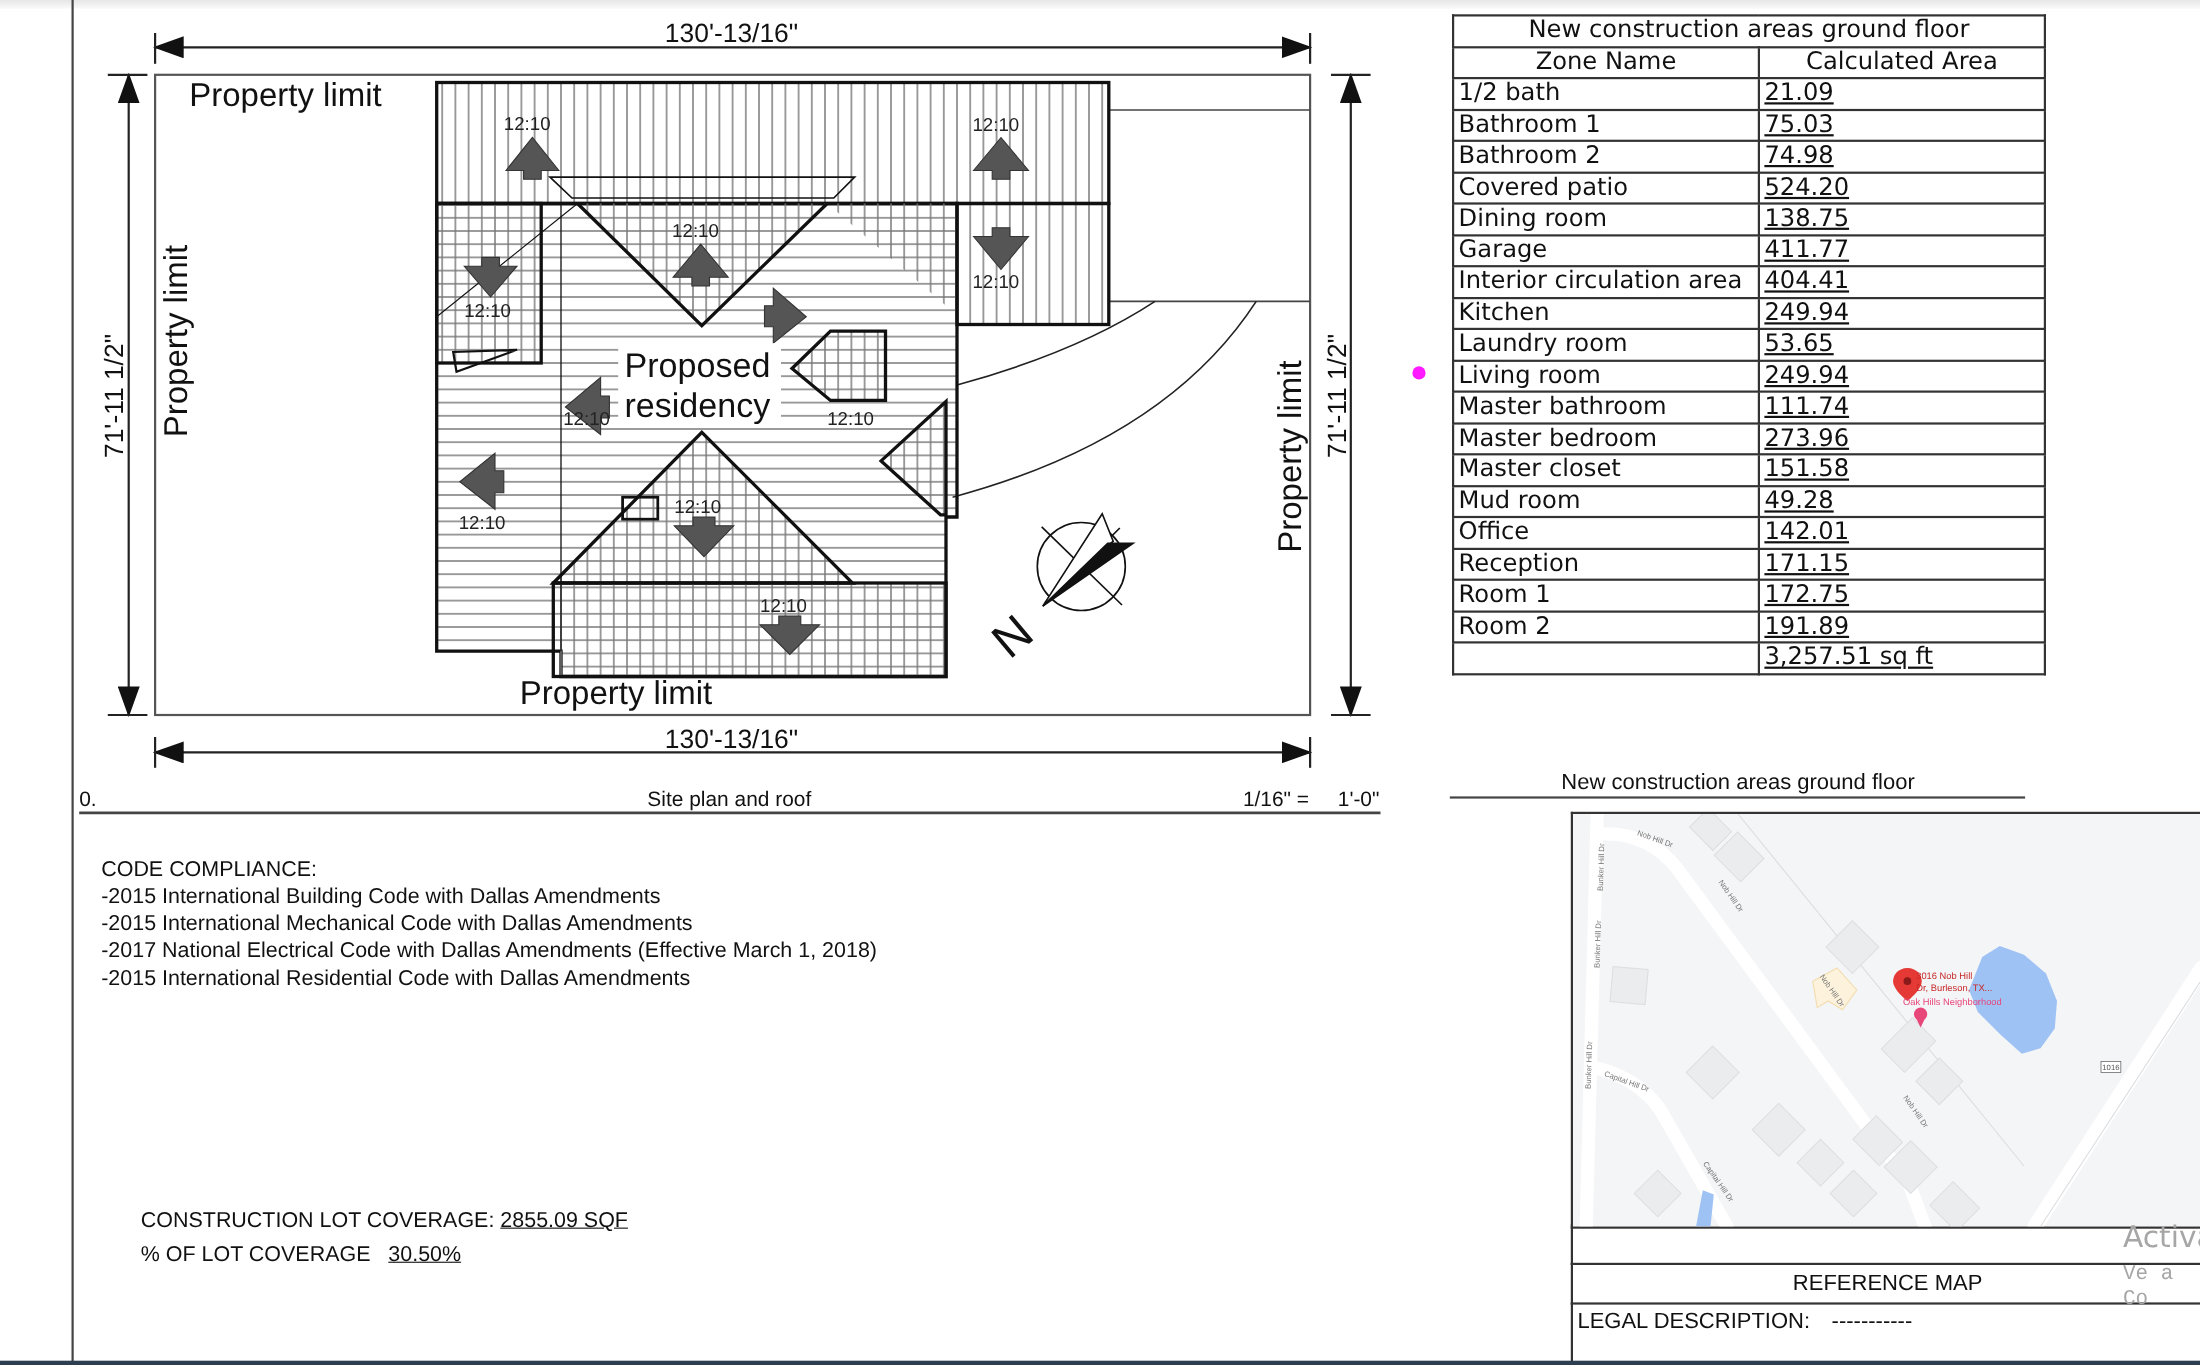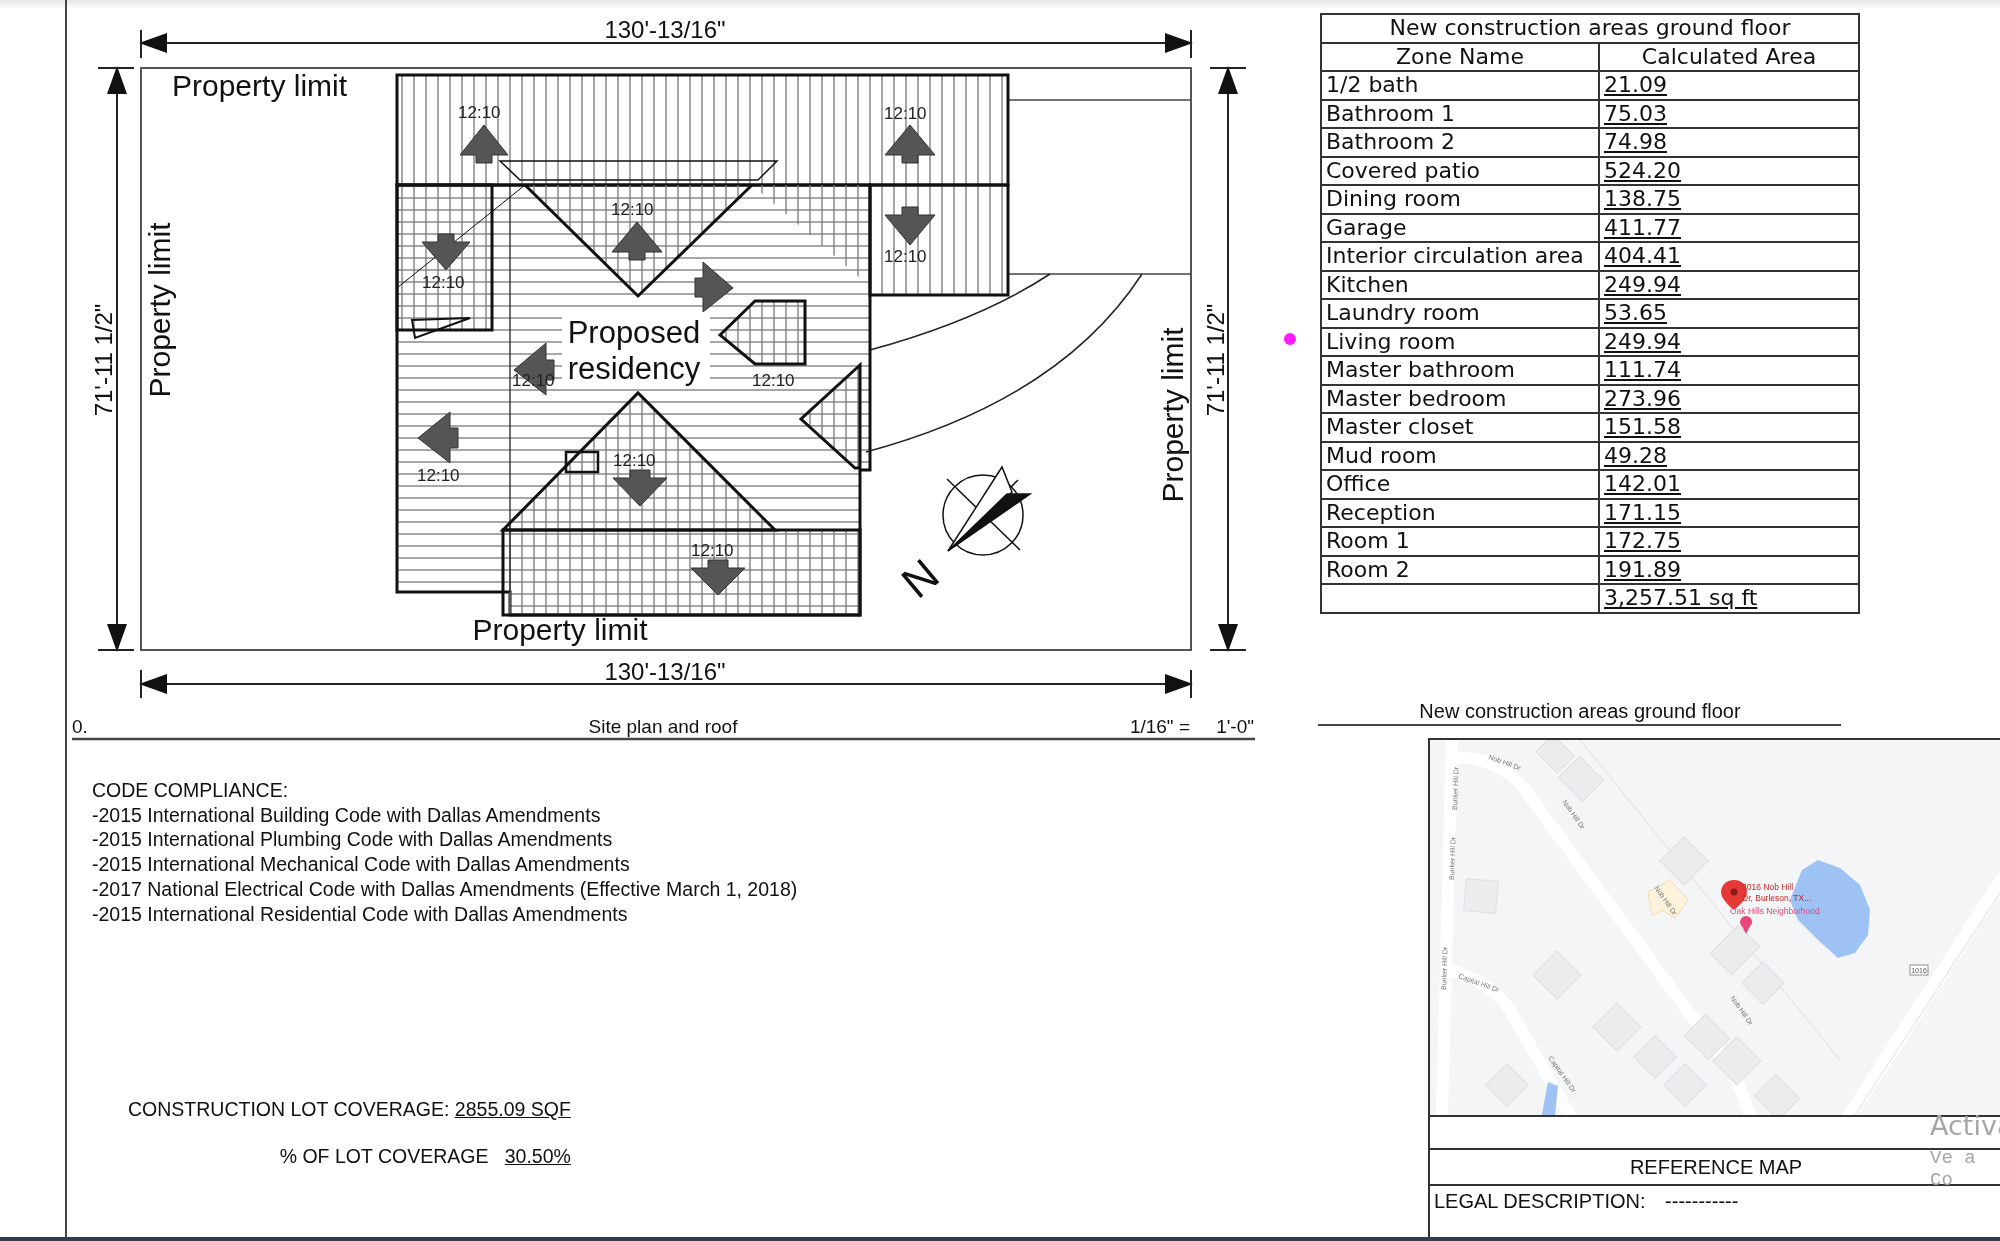--- a/index.html
+++ b/index.html
@@ -8,21 +8,21 @@
   .topbar { left:0; top:0; width:2000px; height:8px; background:linear-gradient(#e6e6e6,#fafafa); }
   .page-border { left:65px; top:0; width:2px; height:1238px; background:#444; }
   .taskbar { left:0; top:1237px; width:2000px; height:4px; background:#2c3e50; }
   svg text { font-family:"Liberation Sans", sans-serif; }
   .area-table { left:1320px; top:13px; border-collapse:collapse; font-family:"DejaVu Sans", sans-serif; font-size:22px; color:#111; }
   .area-table td, .area-table th { border:2px solid #333; padding:0 4px; height:26.5px; line-height:26px; font-weight:normal; white-space:nowrap; }
   .area-table th { text-align:center; }
   .area-table td.name { width:268px; }
   .area-table td.val { width:250px;text-decoration:underline; }
   .code-block { left:92px; top:778px; font-size:19.5px; line-height:24.7px; }
-  .lot-block { left:128px; top:1098px; font-size:19.5px;text-align:right; }
+  .lot-block { left:128px; top:1098px; font-size:19.5px; }
   .lot-row { height:25px; white-space:pre; }
   .u { text-decoration:underline; }
   .map-frame { left:1428px; top:738px; width:572px; height:375px; border:2px solid #333; border-right:none; background:#f4f5f7; overflow:hidden; }
   .ref-row { left:1428px; top:1148px; width:572px; height:34px; border:2px solid #333; border-right:none; border-bottom:2px solid #333; font-size:20px; text-align:center; line-height:34px; }
   .legal-row { left:1428px; top:1184px; width:572px; height:56px; border-left:2px solid #333; font-size:20px; padding-left:4px; line-height:34px; }
   .map-frame-lower { left:1428px; top:1113px; width:572px; height:37px; border-left:2px solid #333; }
   .watermark1 { left:1930px; top:1110px; font-size:27px; color:#a6a6a6; font-family:"DejaVu Sans", sans-serif; }
   .watermark2 { left:1930px; top:1147px; font-size:19px; color:#a6a6a6; font-family:Liberation Mono, monospace; }
   .magenta-dot { left:1284px; top:333px; width:12px; height:12px; border-radius:50%; background:#ff1aff; }
   .caption2 { left:1320px; top:700px; width:520px; text-align:center; font-size:20px; }
@@ -251,29 +251,28 @@
 </table>
 
 <div class="abs magenta-dot"></div>
 
 <div class="abs caption2">New construction areas ground floor</div>
 <div class="abs caption2-line"></div>
 
 <div class="abs code-block">
   <div>CODE COMPLIANCE:</div>
   <div>-2015 International Building Code with Dallas Amendments</div>
-  <div>-2015 International Plumbing Code with Dallas Amendments</div>
   <div>-2015 International Mechanical Code with Dallas Amendments</div>
   <div>-2017 National Electrical Code with Dallas Amendments (Effective March 1, 2018)</div>
   <div>-2015 International Residential Code with Dallas Amendments</div>
 </div>
 
 <div class="abs lot-block">
   <div class="lot-row"><span>CONSTRUCTION LOT COVERAGE: </span><span class="u">2855.09 SQF</span></div>
-  <div class="lot-row" style="margin-top:22px"><span>% OF LOT COVERAGE   </span><span class="u">30.50%</span></div>
+  <div class="lot-row" style="margin-top:6px"><span>% OF LOT COVERAGE   </span><span class="u">30.50%</span></div>
 </div>
 
 <div class="abs map-frame">
   <svg width="572" height="375" viewBox="0 0 572 375">
     <rect width="572" height="375" fill="#f4f5f7"></rect>
 
     <g stroke="#ffffff" stroke-linecap="round" fill="none">
       <path d="M22,0 L12,375" stroke-width="12"></path>
       <path d="M30,18 Q70,18 95,50 L305,335 L320,375" stroke-width="12"></path>
       <path d="M18,230 Q60,240 80,270 L140,375" stroke-width="12"></path>

